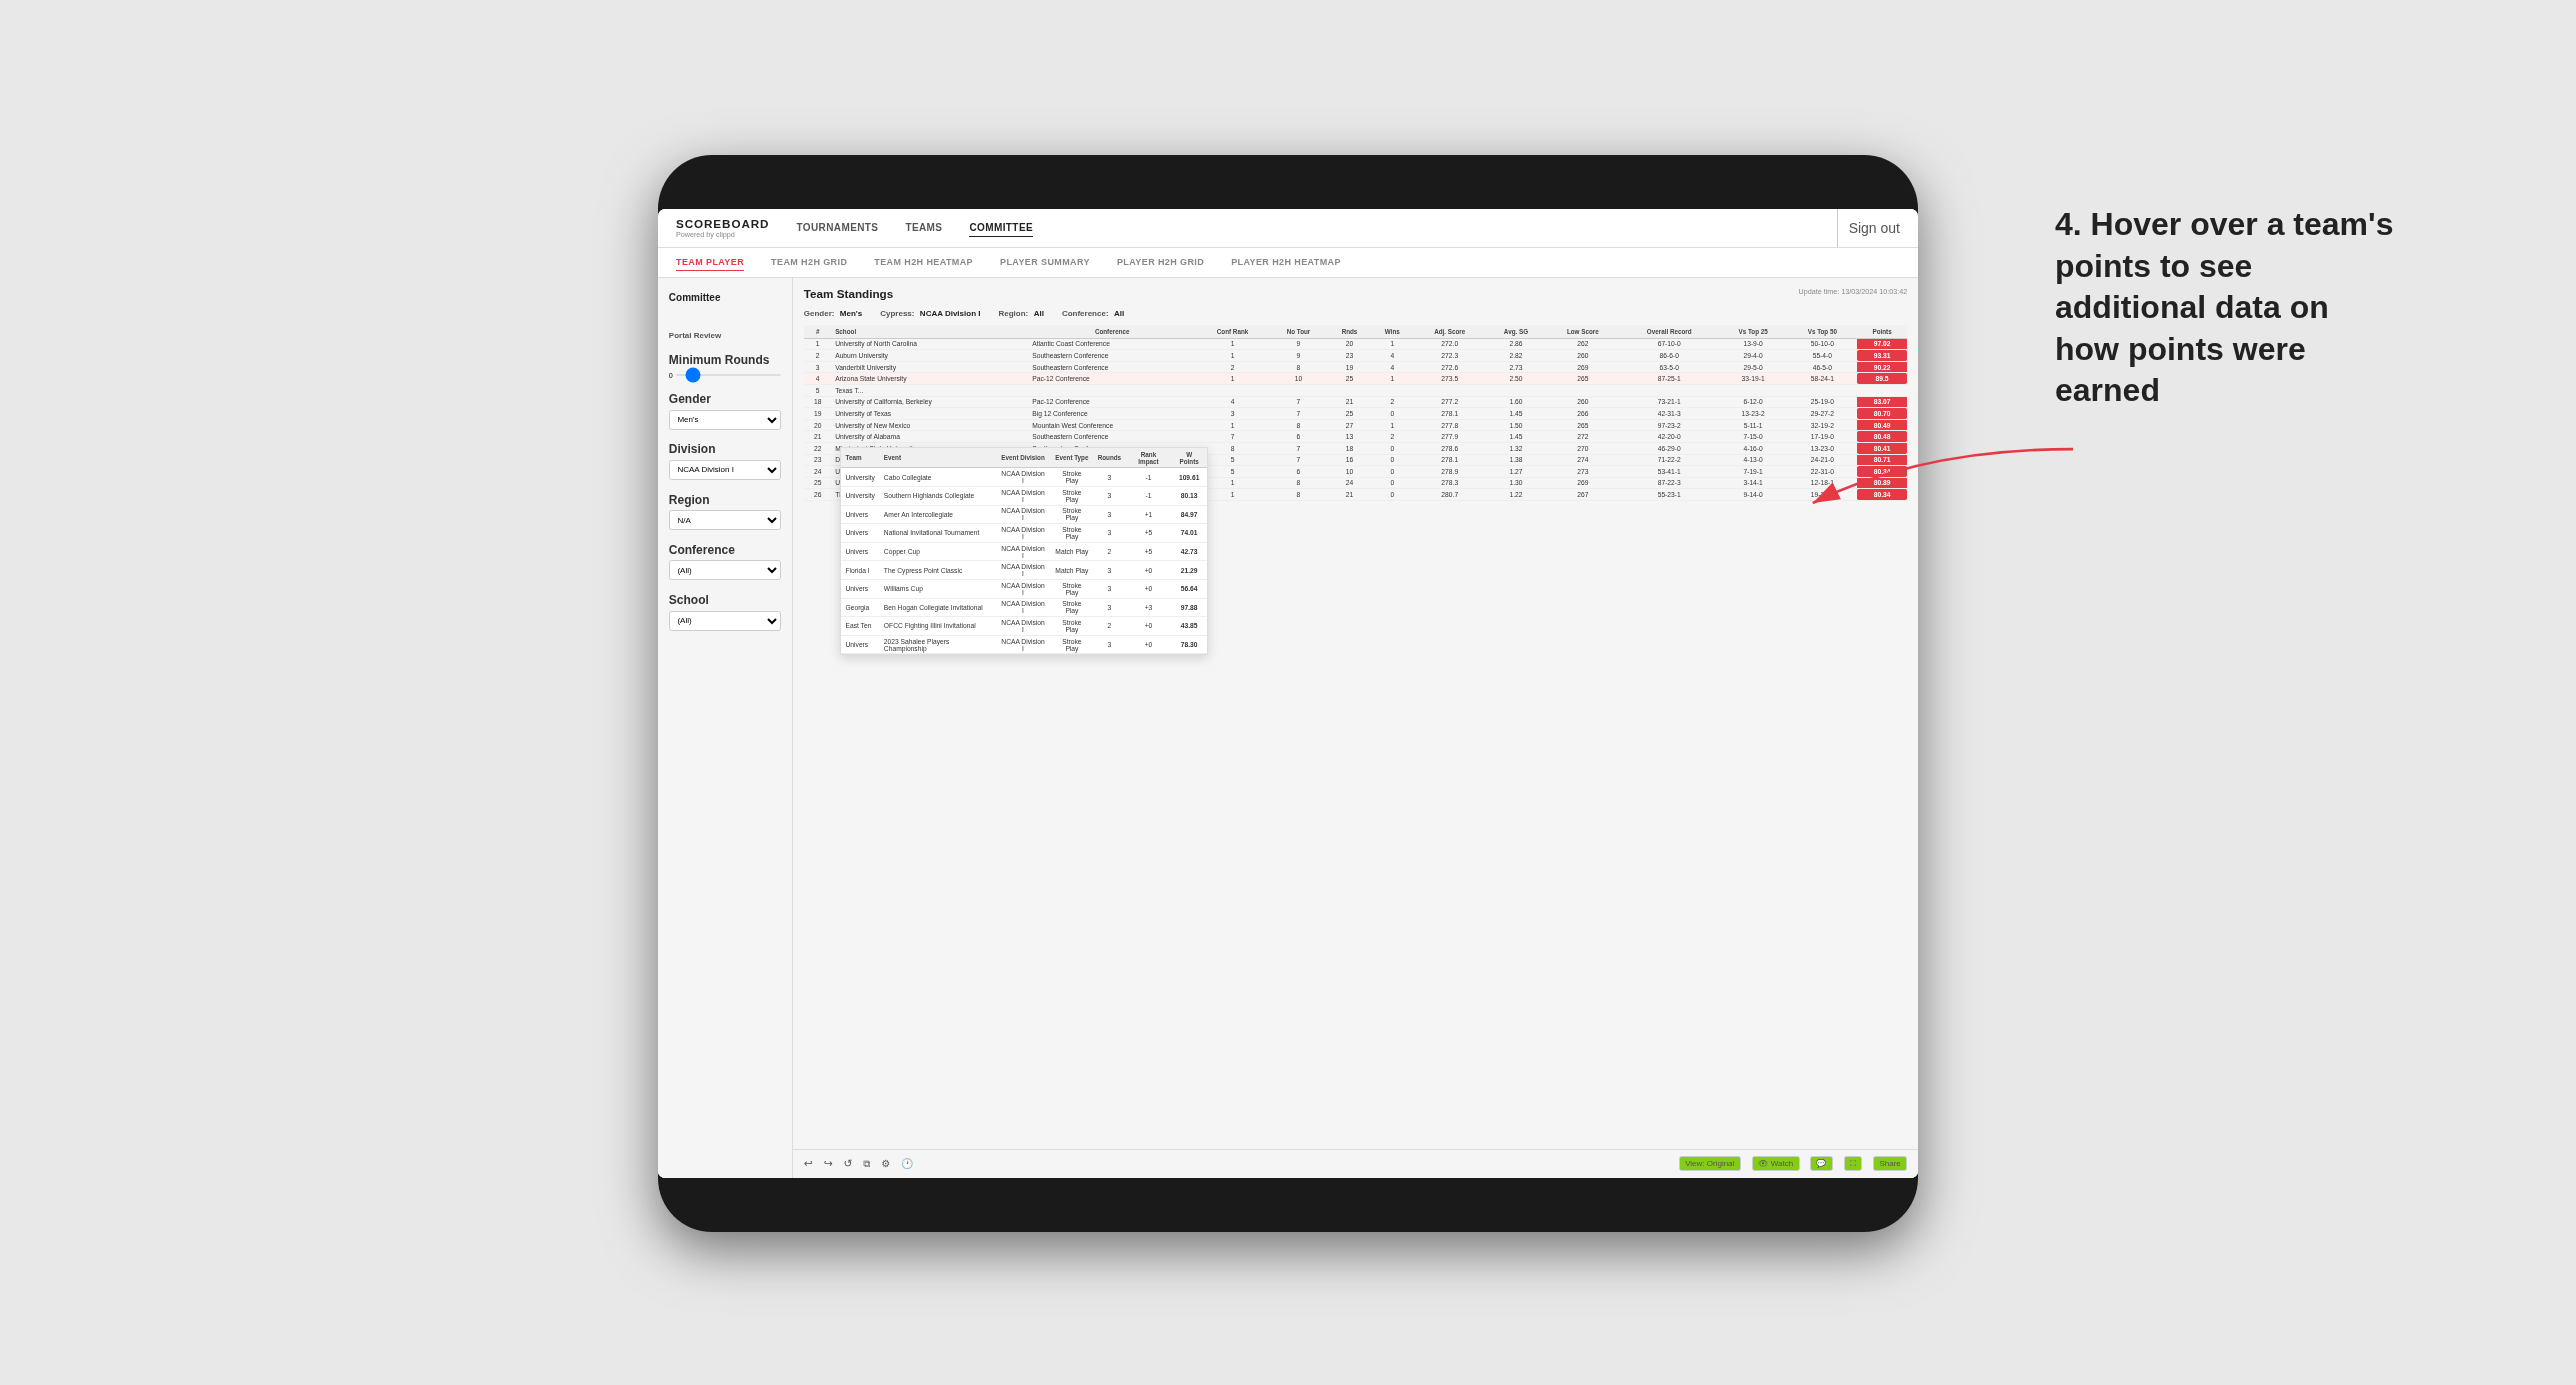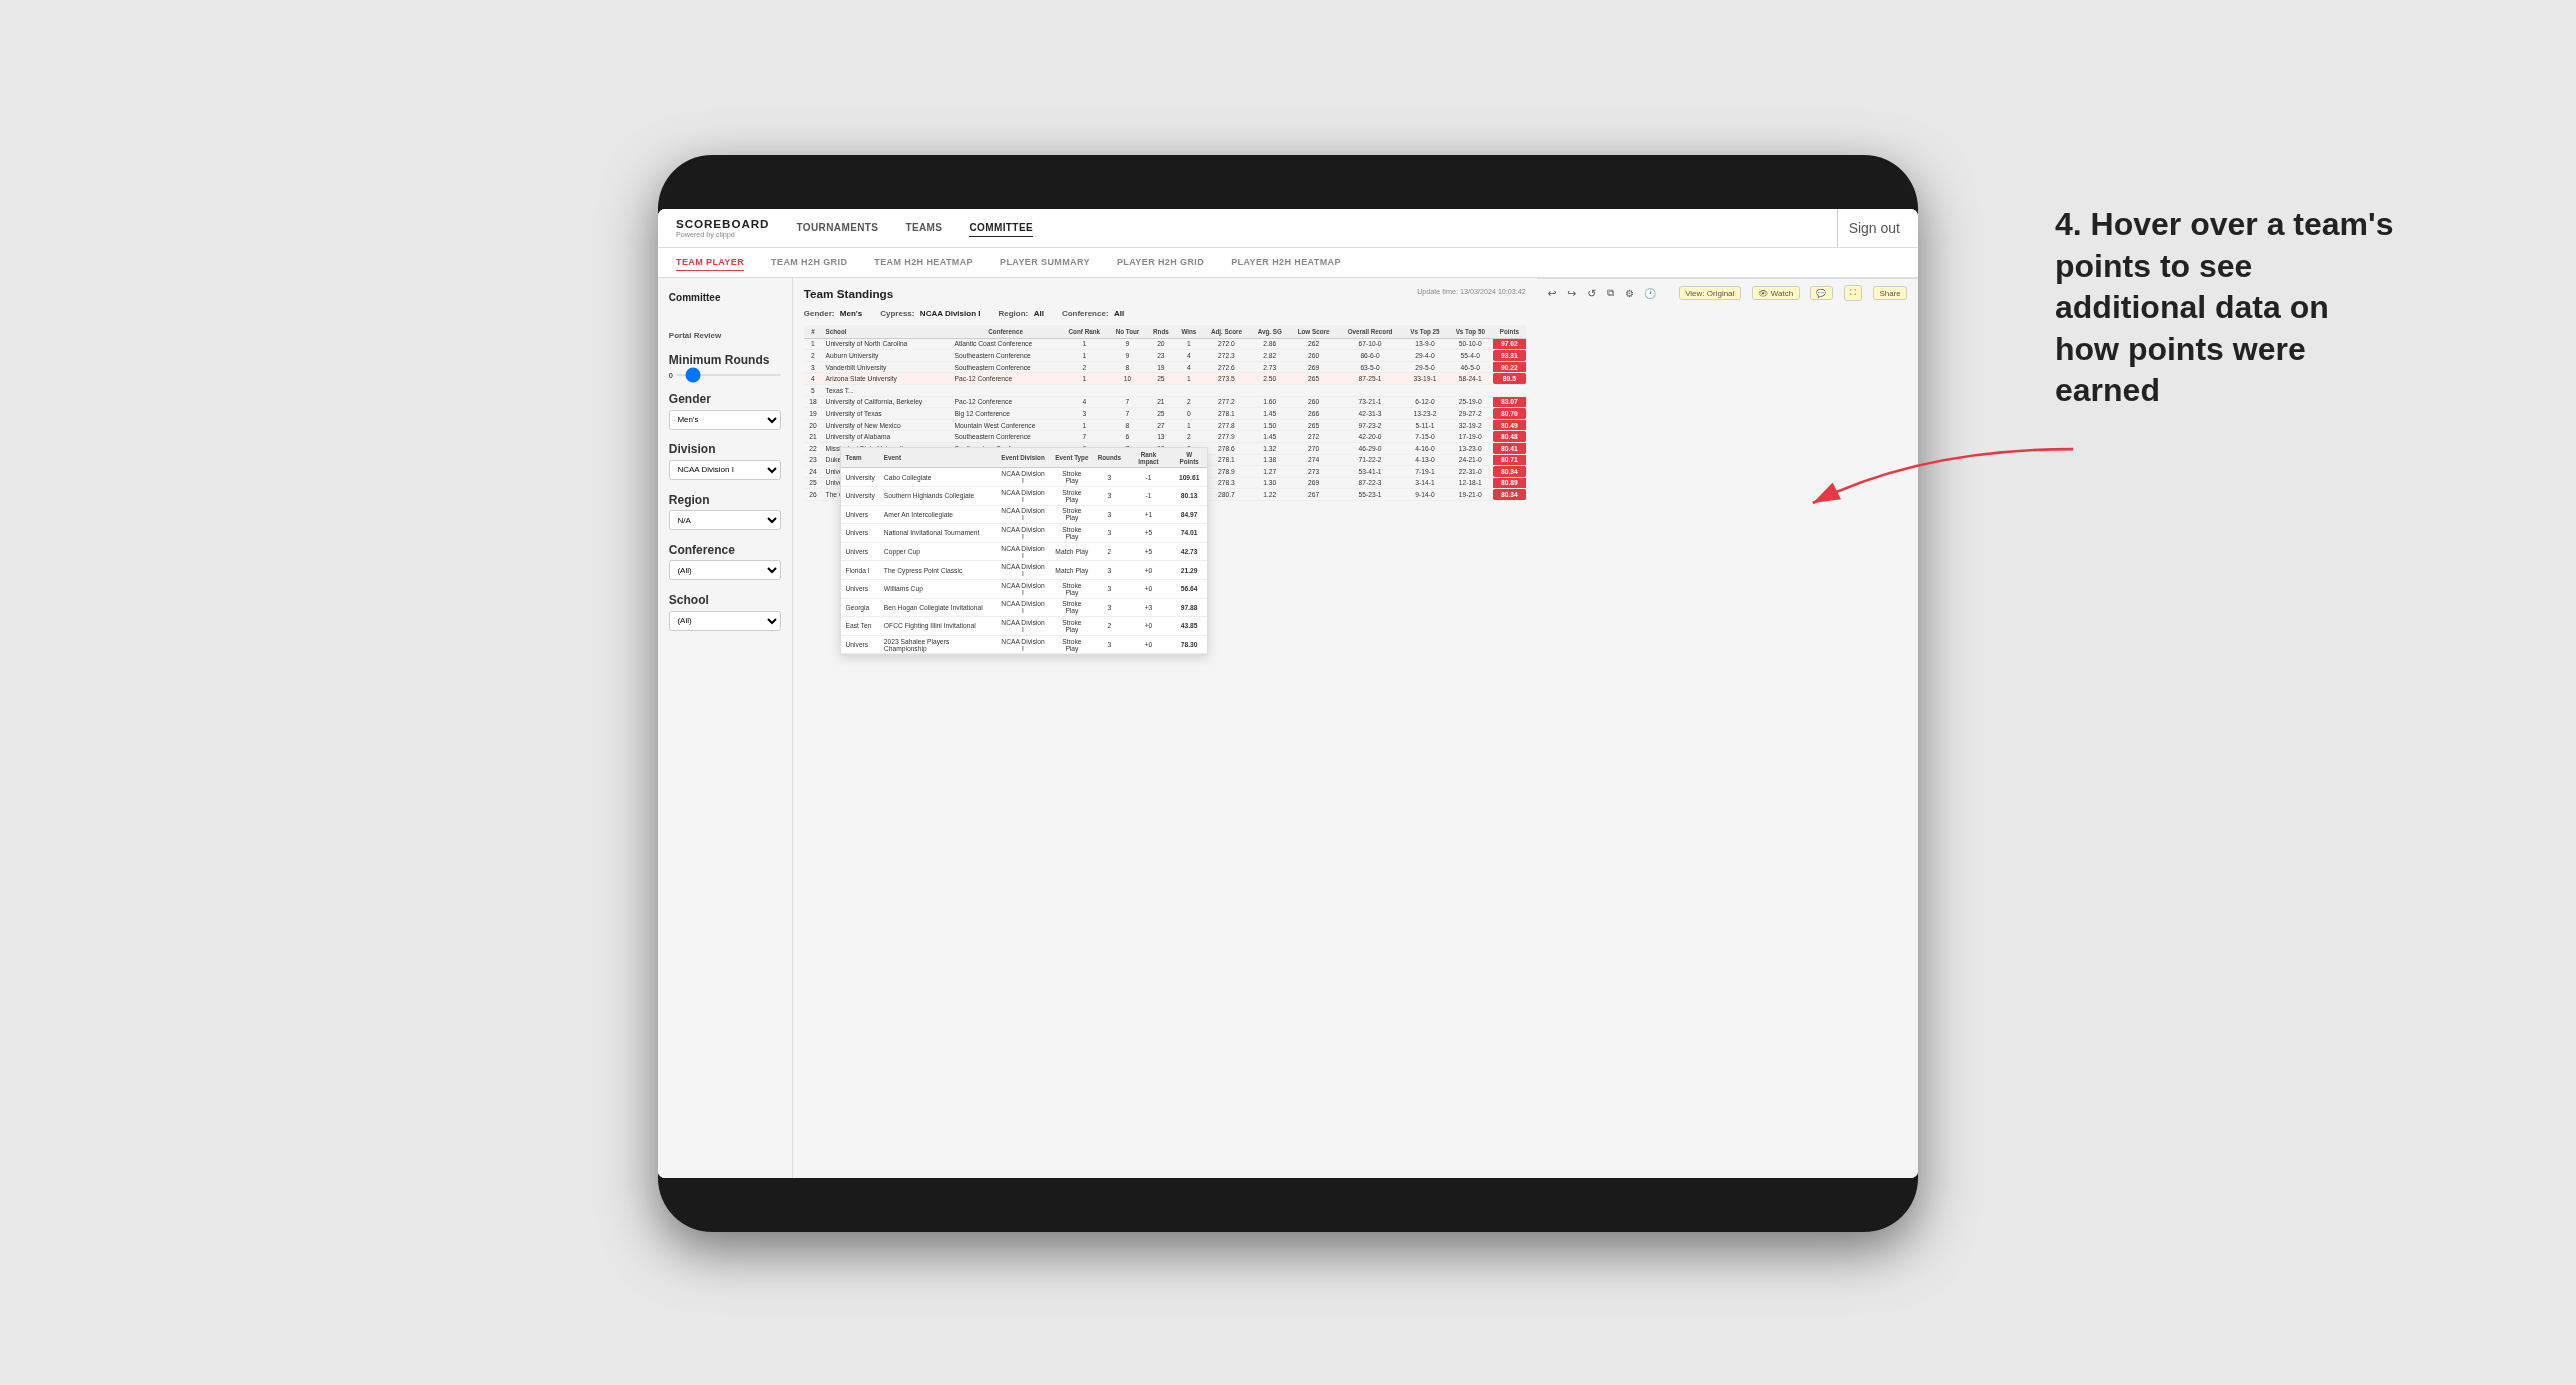--- a/index.html
+++ b/index.html
@@ -312,21 +312,21 @@
     .toolbar-btn {
       font-size: 8px;
       color: #555;
       cursor: pointer;
       display: flex;
       align-items: center;
       gap: 2.7px;
       padding: 1.8px 5.4px;
       border: 0.9px solid #ccc;
       border-radius: 2.7px;
-      background: #fef9c3;
+      background: #84cc16;
     }
 
     .toolbar-spacer { flex: 1; }
 
     
     .annotation-container {
       position: absolute;
       right: 180px;
       top: 180px;
     }
@@ -440,21 +440,21 @@
         </div>
 
         <div class="sidebar-section">
           <div class="sidebar-label">School</div>
           <select class="sidebar-select">
             <option>(All)</option>
           </select>
         </div>
       </div>
 
-      <div style="flex:1; display:flex; overflow:hidden; position:relative;">
+      <div style="flex:1; display:flex; flex-direction:column; overflow:hidden; position:relative;">
 
         <div class="hover-table-overlay" style="top:169px; left:47px; width:368px;">
           <table class="hover-table">
             <thead>
               <tr>
                 <th class="left">Team</th>
                 <th class="left">Event</th>
                 <th>Event Division</th>
                 <th>Event Type</th>
                 <th>Rounds</th>

